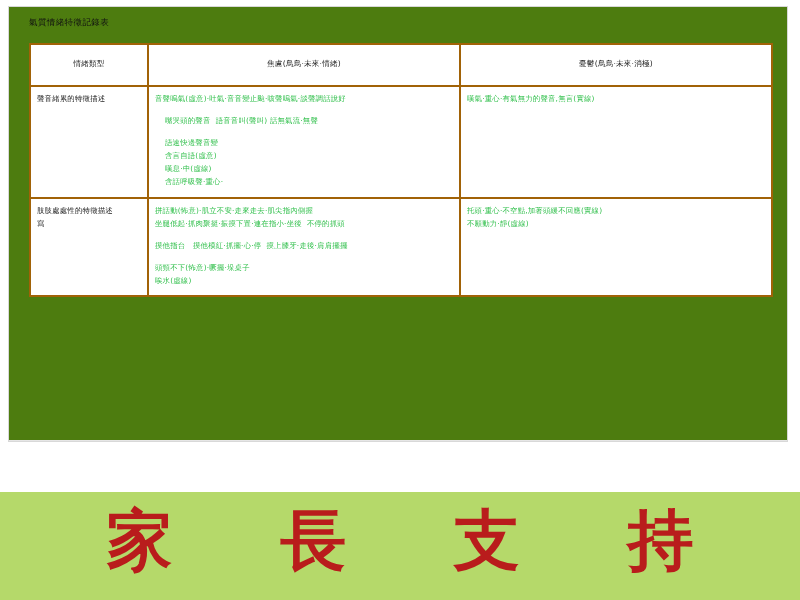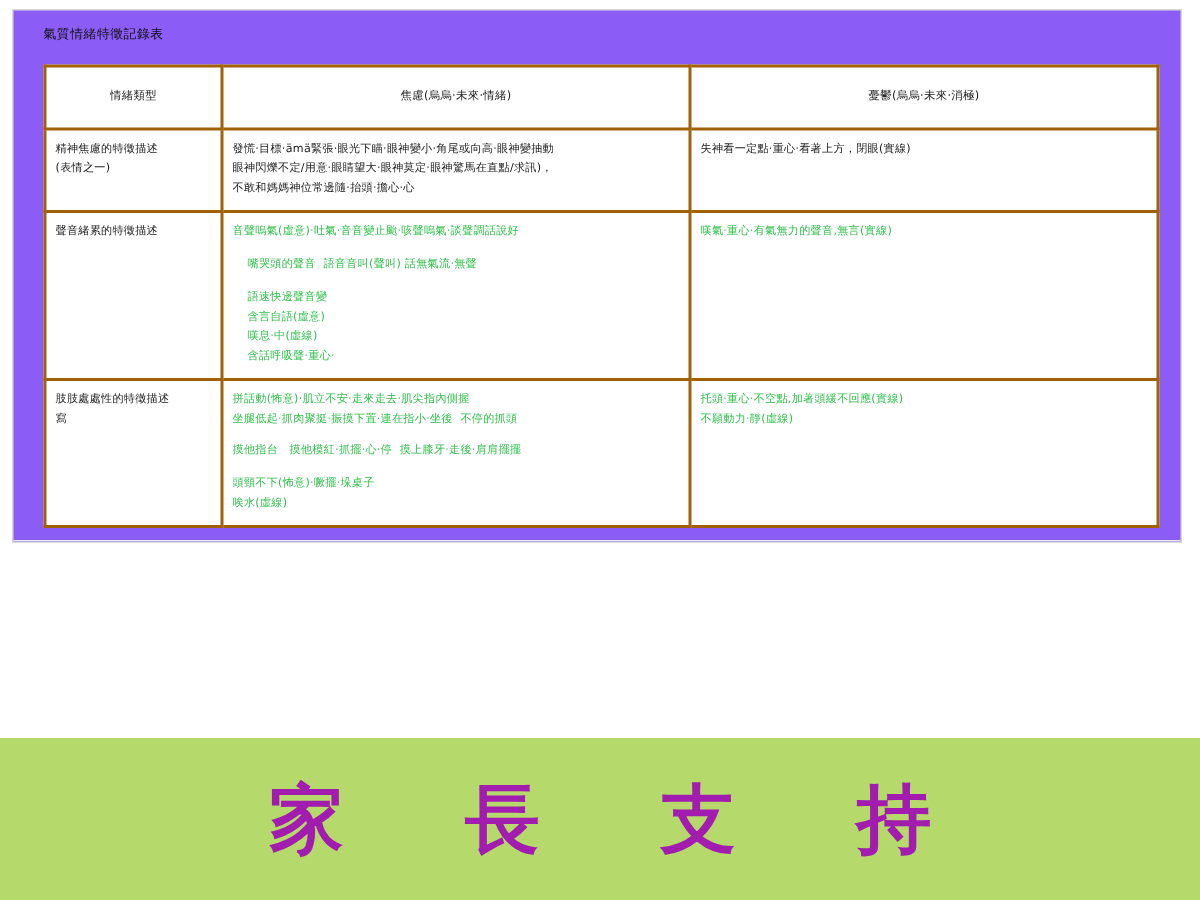--- a/index.html
+++ b/index.html
@@ -18,22 +18,22 @@
     height: 600px;
     background: #ffffff;
   }
 
   
   .sheet {
     position: absolute;
     left: 8px;
     top: 6px;
     width: 780px;
-    height: 356px;
-    background: #8b5cf6;
+    height: 436px;
+    background: #4d7c0f;
     border: 1px solid #d8d8d8;
     box-sizing: border-box;
     overflow: hidden;
   }
 
   .doc-title {
     position: absolute;
     left: 20px;
     top: 10px;
     font-size: 8.5px;
@@ -96,26 +96,26 @@
     top: 492px;
     width: 800px;
     height: 108px;
     background: #b5d96a;
     display: flex;
     align-items: center;
     justify-content: center;
   }
 
   .banner-text {
-    color: #a21caf;
-    font-size: 50px;
+    color: #b91c1c;
+    font-size: 66px;
     font-weight: bold;
     letter-spacing: 34px;
     padding-left: 34px;
-    font-family: Liberation Serif, serif;
+    font-family: Liberation Mono, monospace;
     line-height: 1;
     white-space: nowrap;
   }
 
   
   .sheet::after {
     content: "";
     position: absolute;
     left: 0; right: 0; bottom: 0;
     height: 1px;
@@ -140,34 +140,20 @@
         </colgroup>
         <thead>
           <tr>
             <th>情緒類型</th>
             <th>焦慮(烏烏·未來·情緒)</th>
             <th>憂鬱(烏烏·未來·消極)</th>
           </tr>
         </thead>
         <tbody>
 
-          <tr>
-            <td class="cell-head">
-              <span class="ln">精神焦慮的特徵描述
-(表情之一)</span>
-            </td>
-            <td>
-              <span class="ln">發慌·目標·ämä緊張·眼光下瞄·眼神變小·角尾或向高·眼神變抽動</span>
-              <span class="ln">眼神閃爍不定/用意·眼睛望大·眼神莫定·眼神驚馬在直點/求訊)，</span>
-              <span class="ln">不敢和媽媽神位常邊隨·抬頭·擔心·心</span>
-            </td>
-            <td>
-              <span class="ln">失神看一定點·重心·看著上方，閉眼(實線)</span>
-            </td>
-          </tr>
 
 
           <tr>
             <td class="cell-head">
               <span class="ln">聲音緒累的特徵描述</span>
             </td>
             <td>
               <span class="ln green">音聲嗚氣(虛意)·吐氣·音音變止颱·咳聲嗚氣·談聲調話說好</span>
               <span class="ln green gap indent">嘴哭頭的聲音  語音音叫(聲叫) 話無氣流·無聲</span>
               <span class="ln green gap indent">語速快邊聲音變</span>

